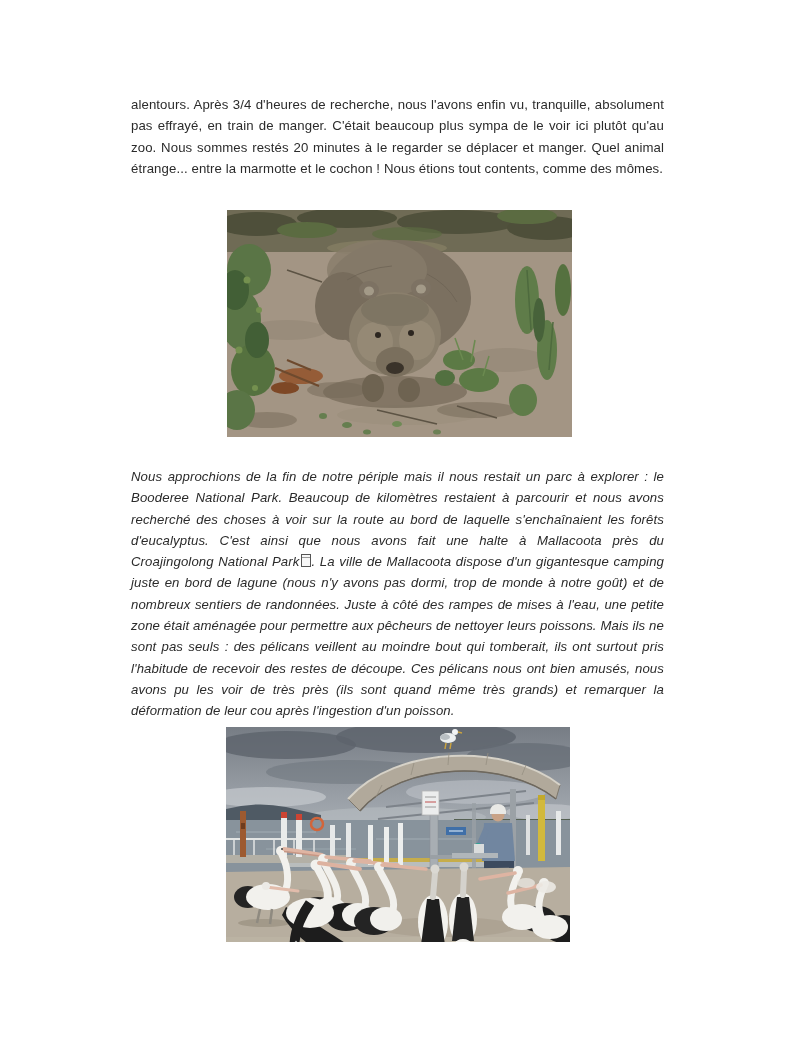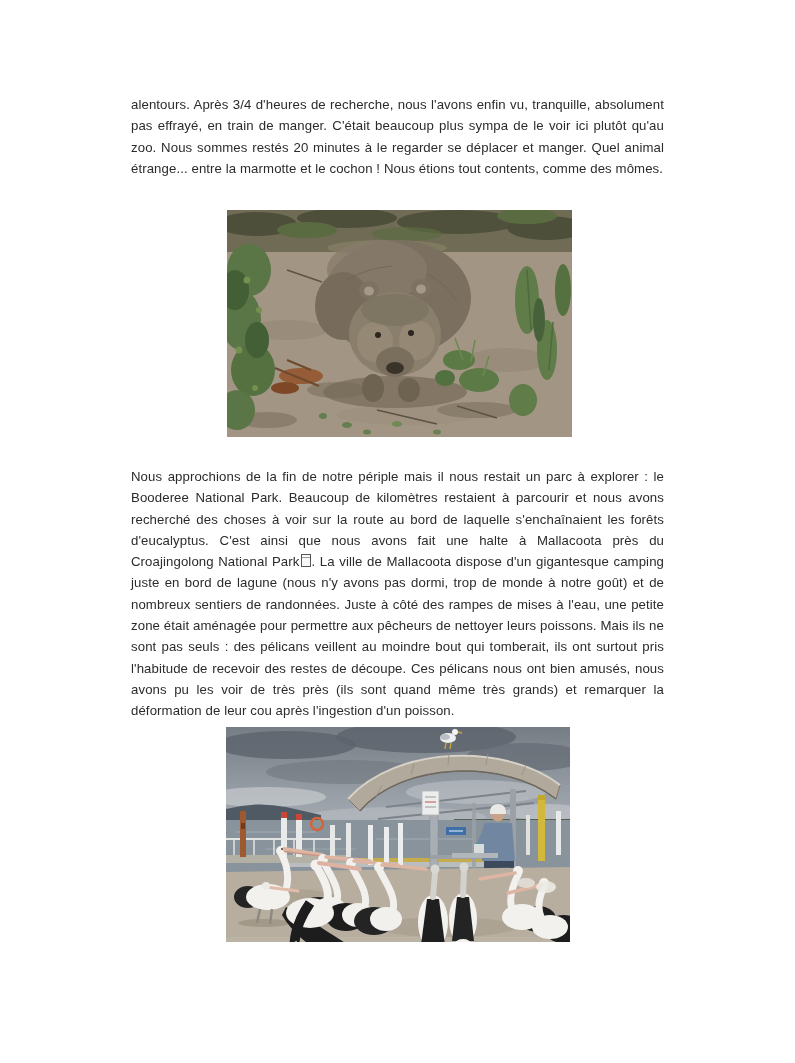--- a/index.html
+++ b/index.html
@@ -6,21 +6,21 @@
   .page{
     position:relative;width:795px;height:942px;background:#ffffff;
     font-family:"Liberation Sans","DejaVu Sans",sans-serif;color:#2b2b2b;overflow:hidden;
   }
   .para{
     position:absolute;left:131px;width:533px;margin:0;
     font-size:13.2px;line-height:21.3px;text-align:justify;color:#2b2b2b;
     letter-spacing:0.1px;
   }
   .para-1{top:94px;}
-  .para-2{top:466px;}
+  .para-2{top:466px;font-style:italic;}
   .tofu{
     display:inline-block;width:8px;height:11px;border:1px solid #555;
     vertical-align:baseline;transform:translateY(1px);margin:0 1px;
     background:
       linear-gradient(#999 1px,transparent 1px) 0 2px/8px 3px no-repeat,
       #f8f8f8;
   }
   figure.photo{position:absolute;margin:0;padding:0;overflow:hidden;}
   .photo-wombat{left:227px;top:210px;width:345px;height:227px;}
   .photo-pelicans{left:226px;top:727px;width:344px;height:251px;}

